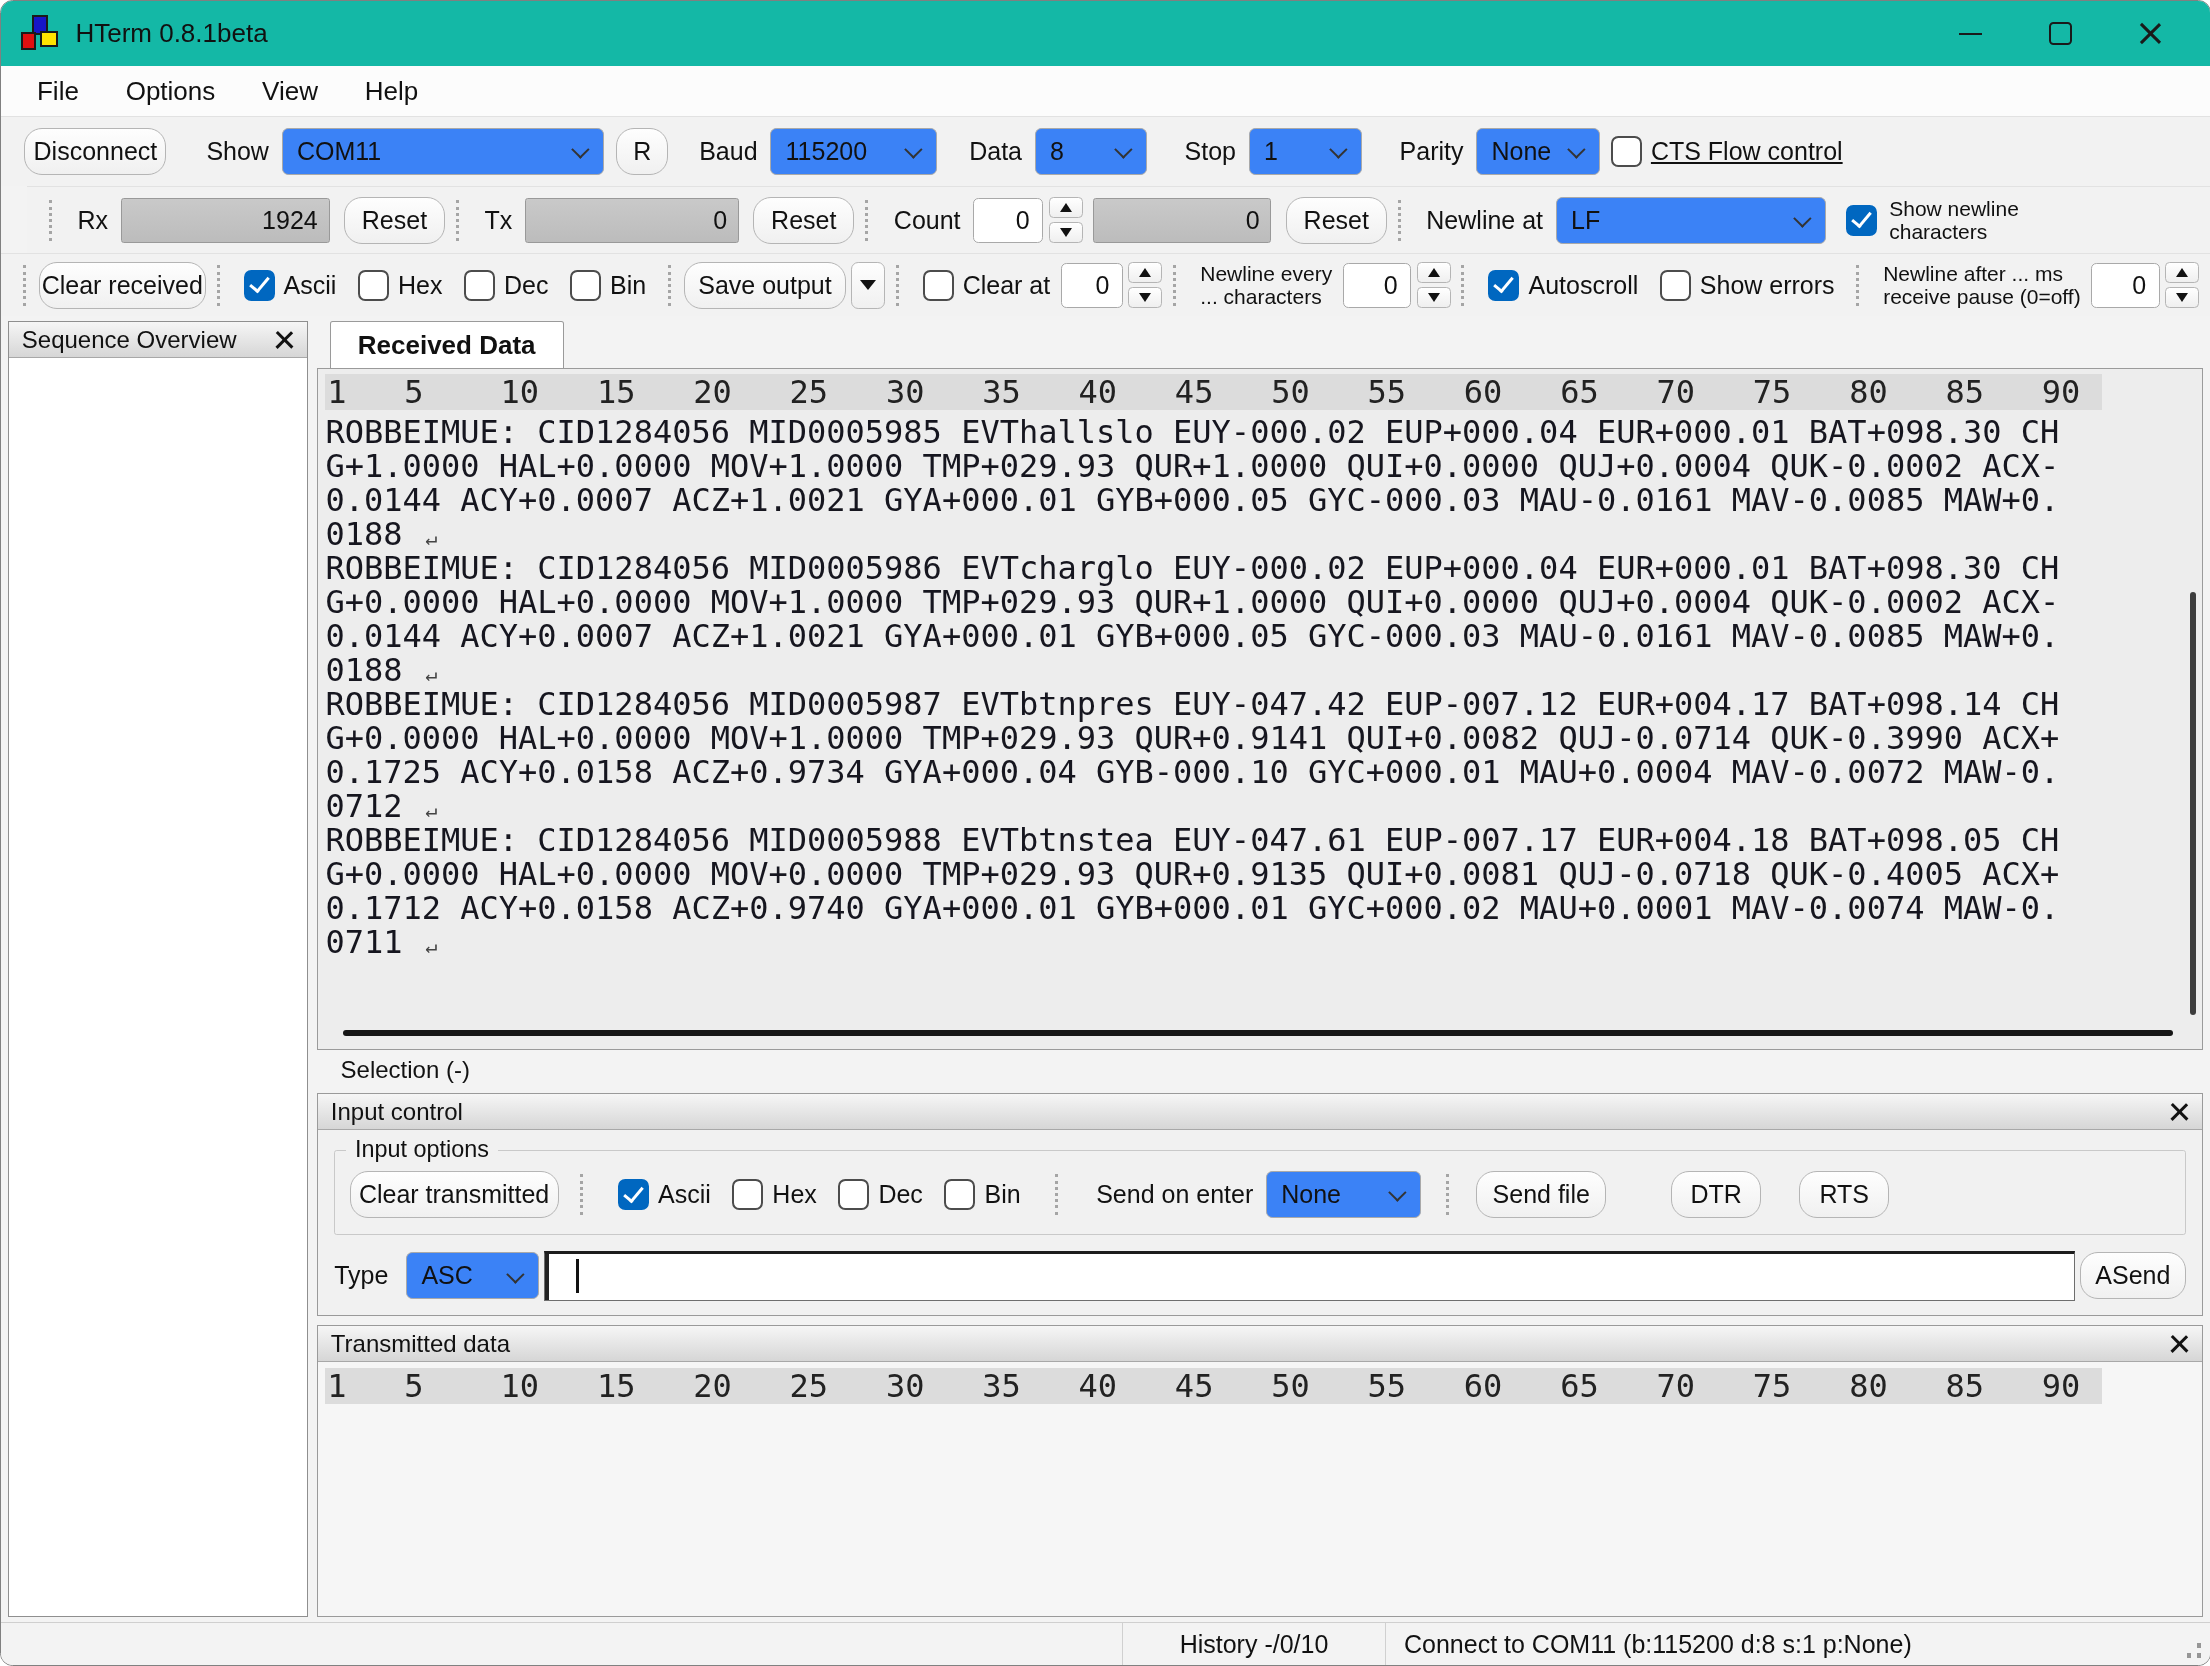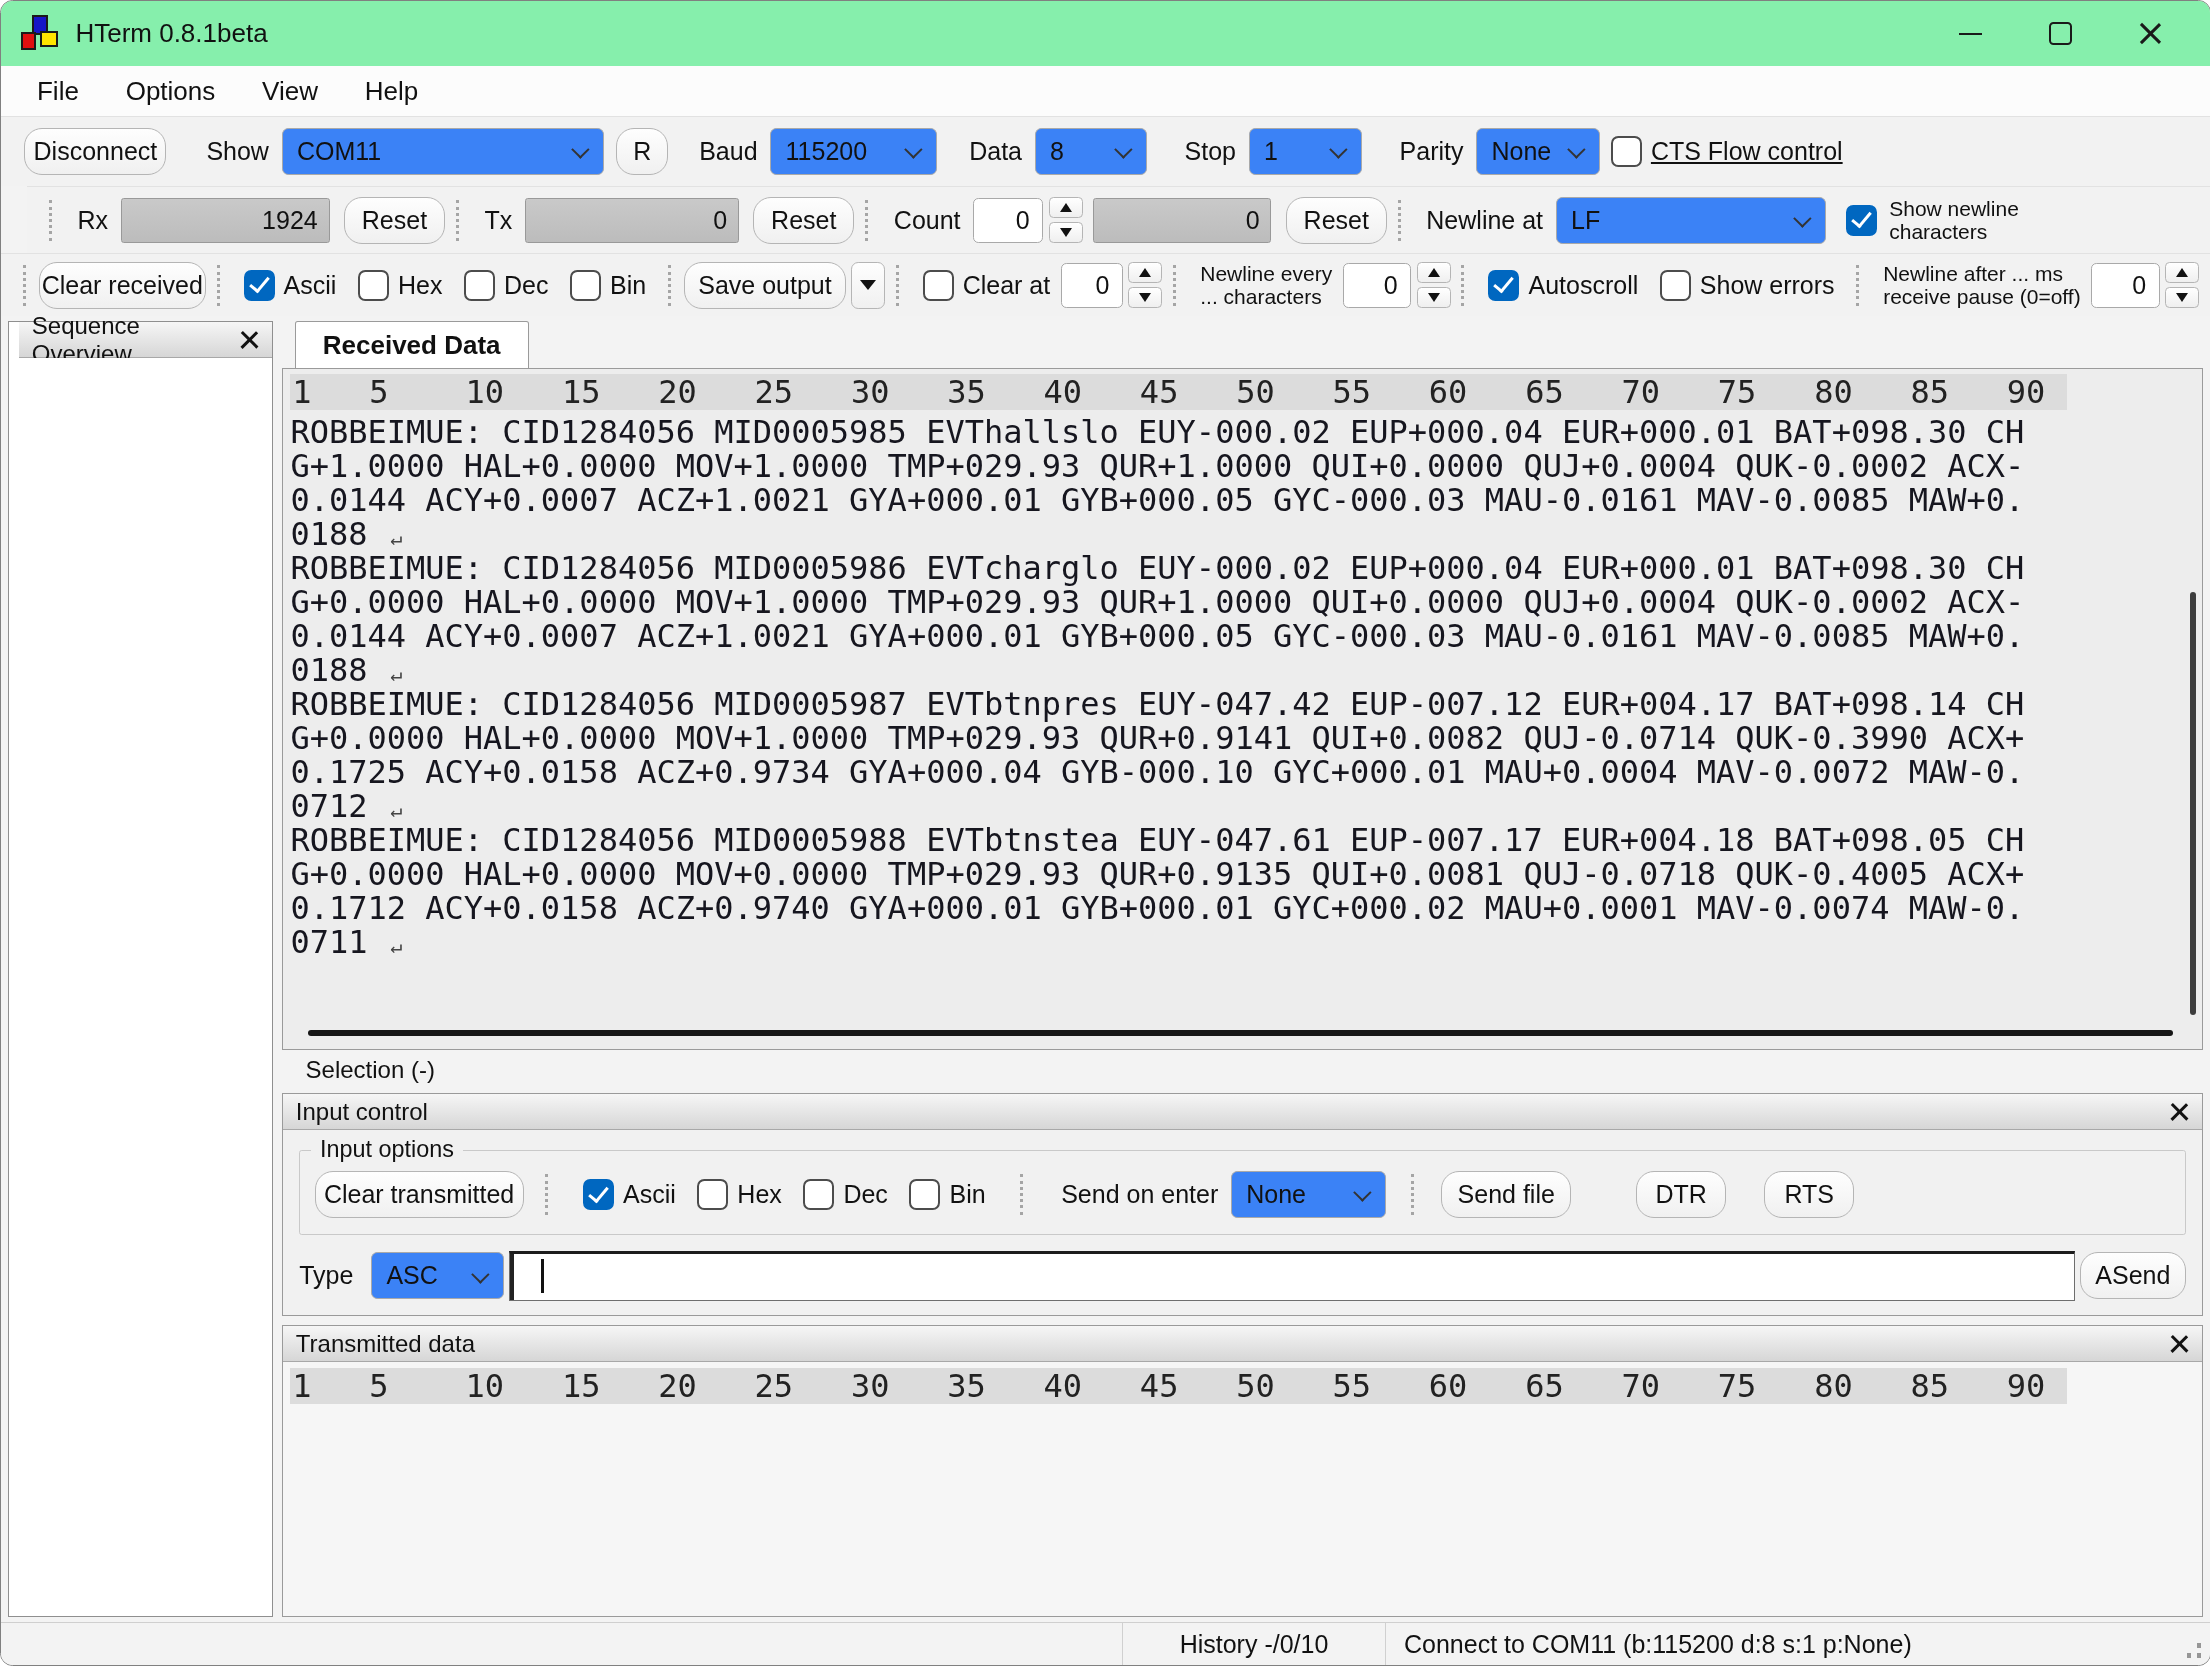--- a/index.html
+++ b/index.html
@@ -2,21 +2,21 @@
 <html style="font-size:14.4px"><head>
 <meta charset="utf-8">
 <style>
   * { box-sizing: border-box; margin: 0; padding: 0; }
   body { background: #fff; font-family: "Liberation Sans", sans-serif; }
   .window {
     width: 2211px; height: 1666px; border: 1.8px solid #808080; border-radius: 12.6px;
     background: #f3f3f3; overflow: hidden; display: flex; flex-direction: column; color: #111;
   }
   
-  .titlebar { height: 65px; flex: 0 0 auto; display: flex; align-items: center; padding: 0 20px; background: #86efac; }
+  .titlebar { height: 65px; flex: 0 0 auto; display: flex; align-items: center; padding: 0 20px; background: #14b8a6; }
   .app-icon { width: 40px; height: 40px; position: relative; margin-right: 14.4px; flex: 0 0 auto; }
   .sq { position: absolute; border: 2.7px solid #1a1a1a; }
   .sq.blue { left: 10.8px; top: 1.8px; width: 16px; height: 20px; background: #1616c8; }
   .sq.red { left: 0px; top: 18px; width: 15.3px; height: 18px; background: #e01010; }
   .sq.yellow { left: 19px; top: 17px; width: 18px; height: 16px; background: #ffe400; }
   .title-text { font-size: 26px; }
   .win-btns { margin-left: auto; display: flex; gap: 47px; align-items: center; padding-right: 18px; }
   .winbtn { width: 43px; height: 43px; display: flex; align-items: center; justify-content: center; }
   .ic-min { width: 23.4px; border-top: 2.7px solid #1a1a1a; }
   .ic-max { width: 23.4px; height: 23.4px; border: 2.7px solid #1a1a1a; border-radius: 4.5px; }
@@ -59,21 +59,21 @@
                background: linear-gradient(#fefefe, #f0f0f0); display: flex; align-items: center; justify-content: center; }
   .arrow-btn::after { content: ""; border-left: 8px solid transparent; border-right: 8px solid transparent; border-top: 10.8px solid #111; }
   
   .main { flex: 1; display: flex; padding: 5.4px 7.2px 5.4px; gap: 9px; min-height: 0; }
   .panel-header { height: 36px; flex: 0 0 auto; background: linear-gradient(#f6f6f6, #d6d6d6); border-bottom: 0.9px solid #a8a8a8;
                   display: flex; align-items: center; padding: 0 12.6px; font-size: 24px; }
   .close-x { margin-left: auto; position: relative; width: 21.6px; height: 21.6px; flex: 0 0 auto; }
   .close-x::before, .close-x::after { content: ""; position: absolute; left: 10px; top: 0; width: 2.7px; height: 21.6px; background: #111; }
   .close-x::before { transform: rotate(45deg); }
   .close-x::after { transform: rotate(-45deg); }
-  .seq-panel { width: 265px; flex: 0 0 auto; border: 0.9px solid #8f8f8f; display: flex; flex-direction: column; background: #fff; padding-left: 10px; }
+  .seq-panel { width: 300px; flex: 0 0 auto; border: 0.9px solid #8f8f8f; display: flex; flex-direction: column; background: #fff; }
   .seq-body { flex: 1; background: #fff; }
   .right-col { flex: 1; display: flex; flex-direction: column; min-width: 0; }
   .tabrow { display: flex; height: 47px; flex: 0 0 auto; }
   .tab { background: #fff; border: 0.9px solid #9a9a9a; border-bottom: none; border-radius: 2.7px 2.7px 0 0; padding: 0 27px;
          display: flex; align-items: center; font-weight: bold; font-size: 26px; margin-left: 12.6px; position: relative; z-index: 2; }
   .rx-frame { border: 0.9px solid #9a9a9a; background: #ededed; height: 682px; flex: 0 0 auto; position: relative;
               margin-top: -0.9px; padding: 5.4px 7.2px; overflow: hidden; }
   .ruler { background: #dcdcdc; color: #222; font-family: "DejaVu Sans Mono", monospace; font-size: 32px; line-height: 36px;
            white-space: pre; width: max-content; padding: 0 21.6px 0 1.8px; }
   .termtext { font-family: "DejaVu Sans Mono", monospace; font-size: 32px; line-height: 34px; color: #16161f; white-space: pre; margin-top: 5.4px; }

